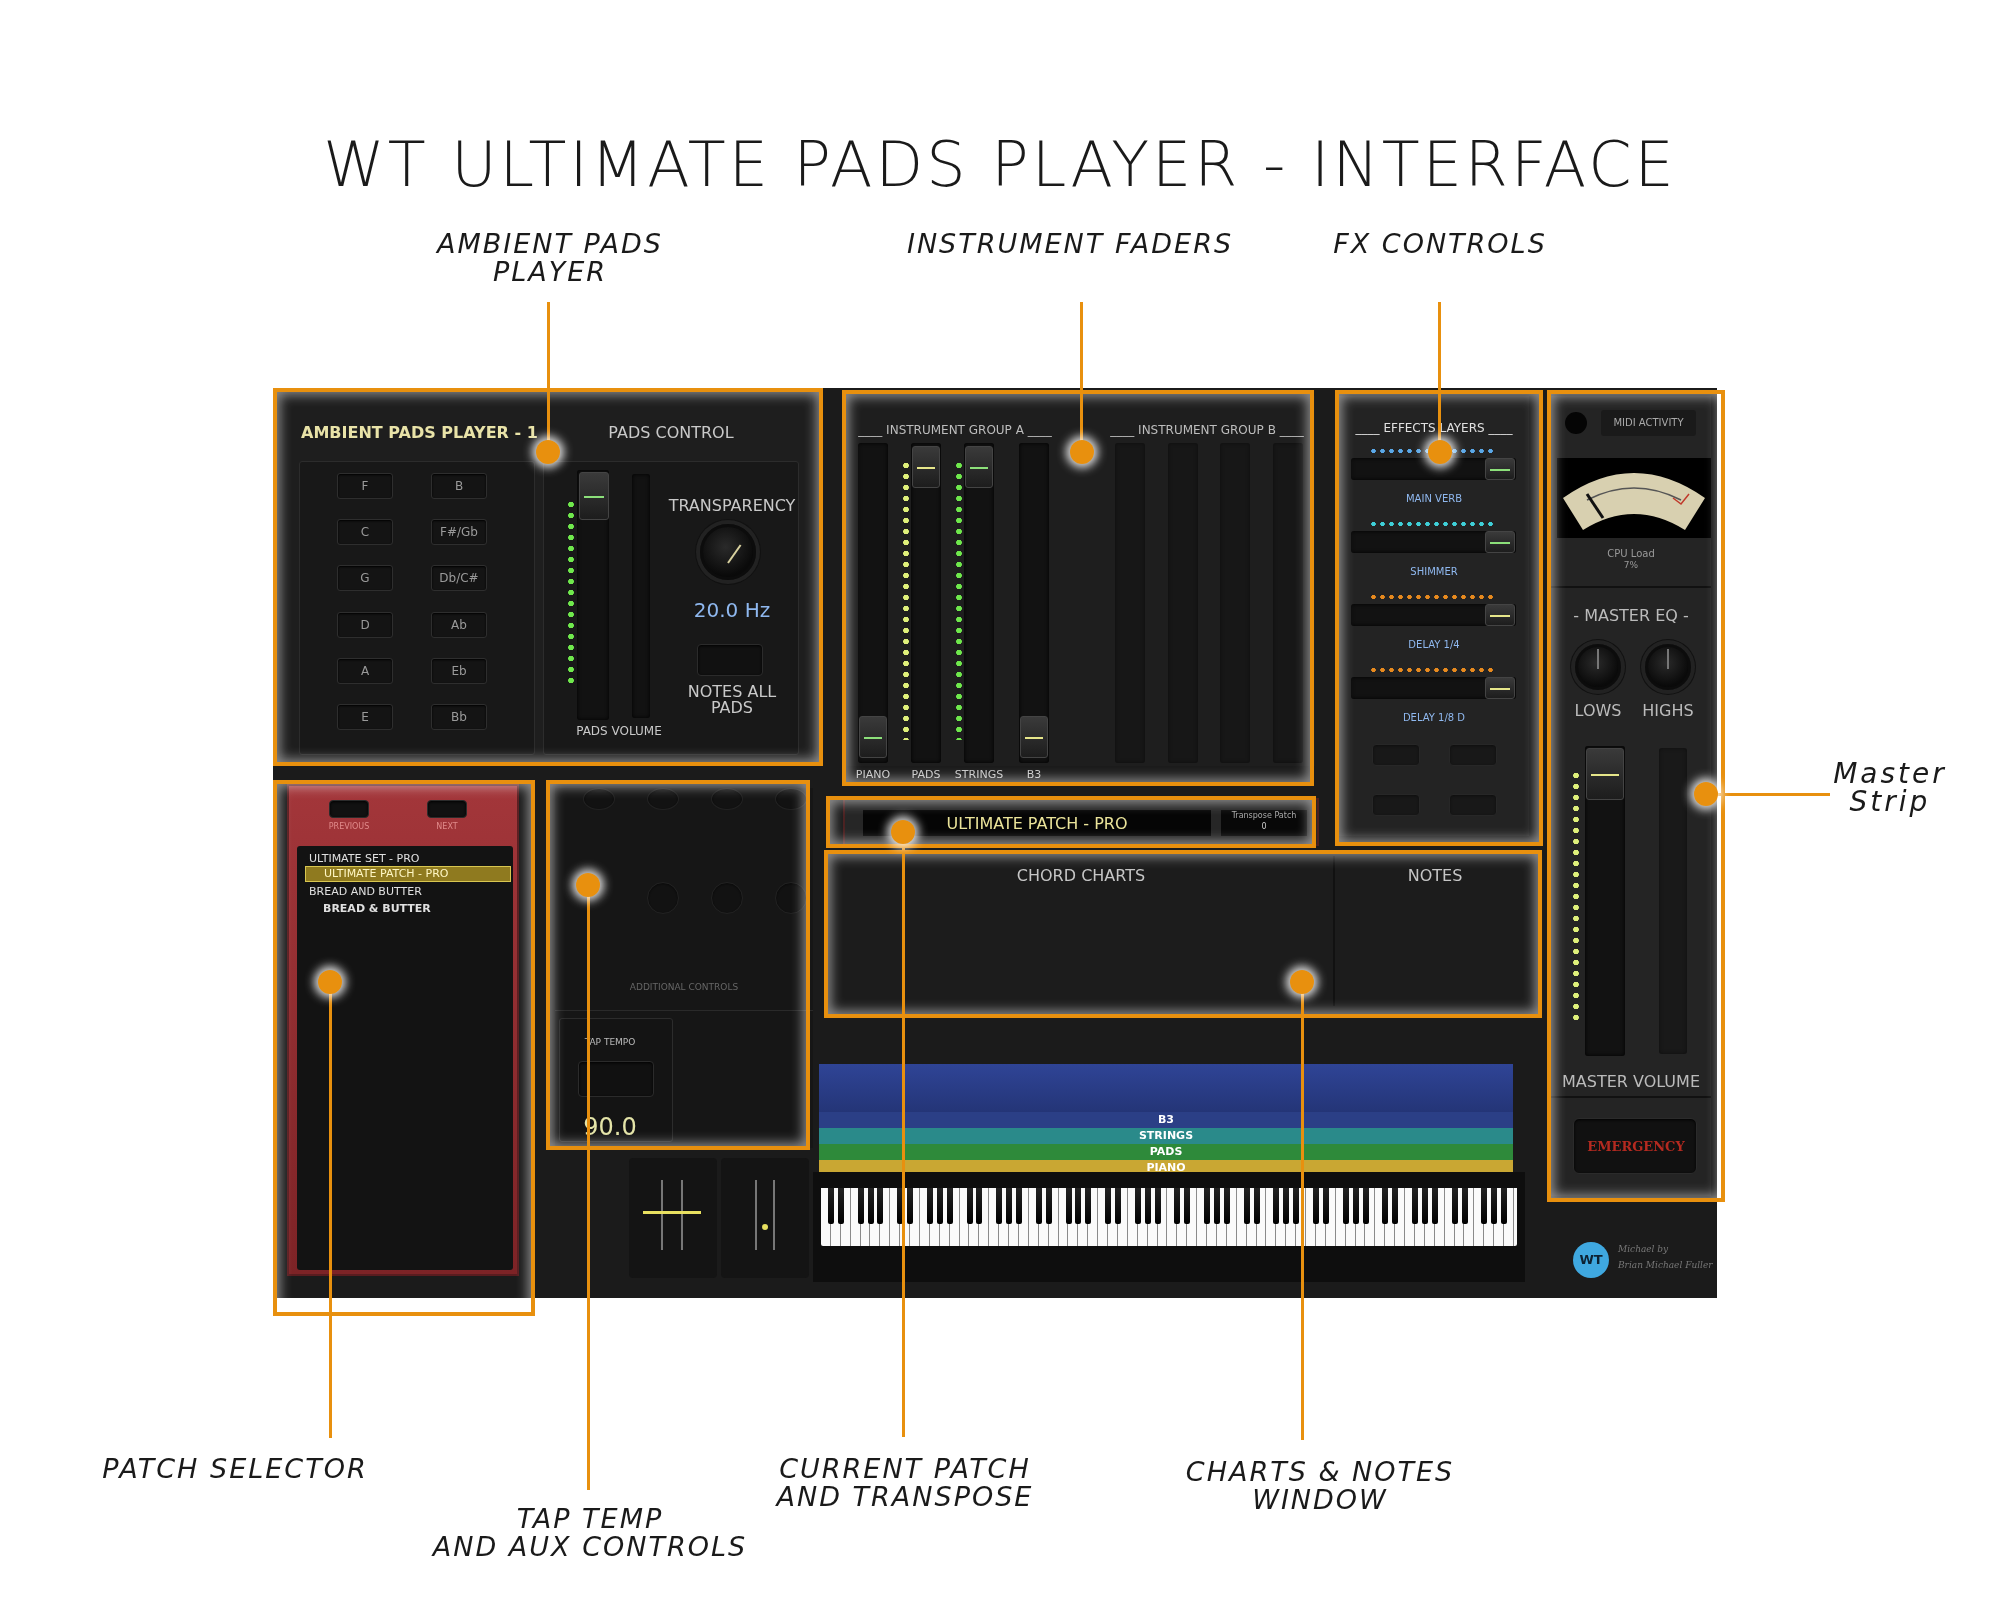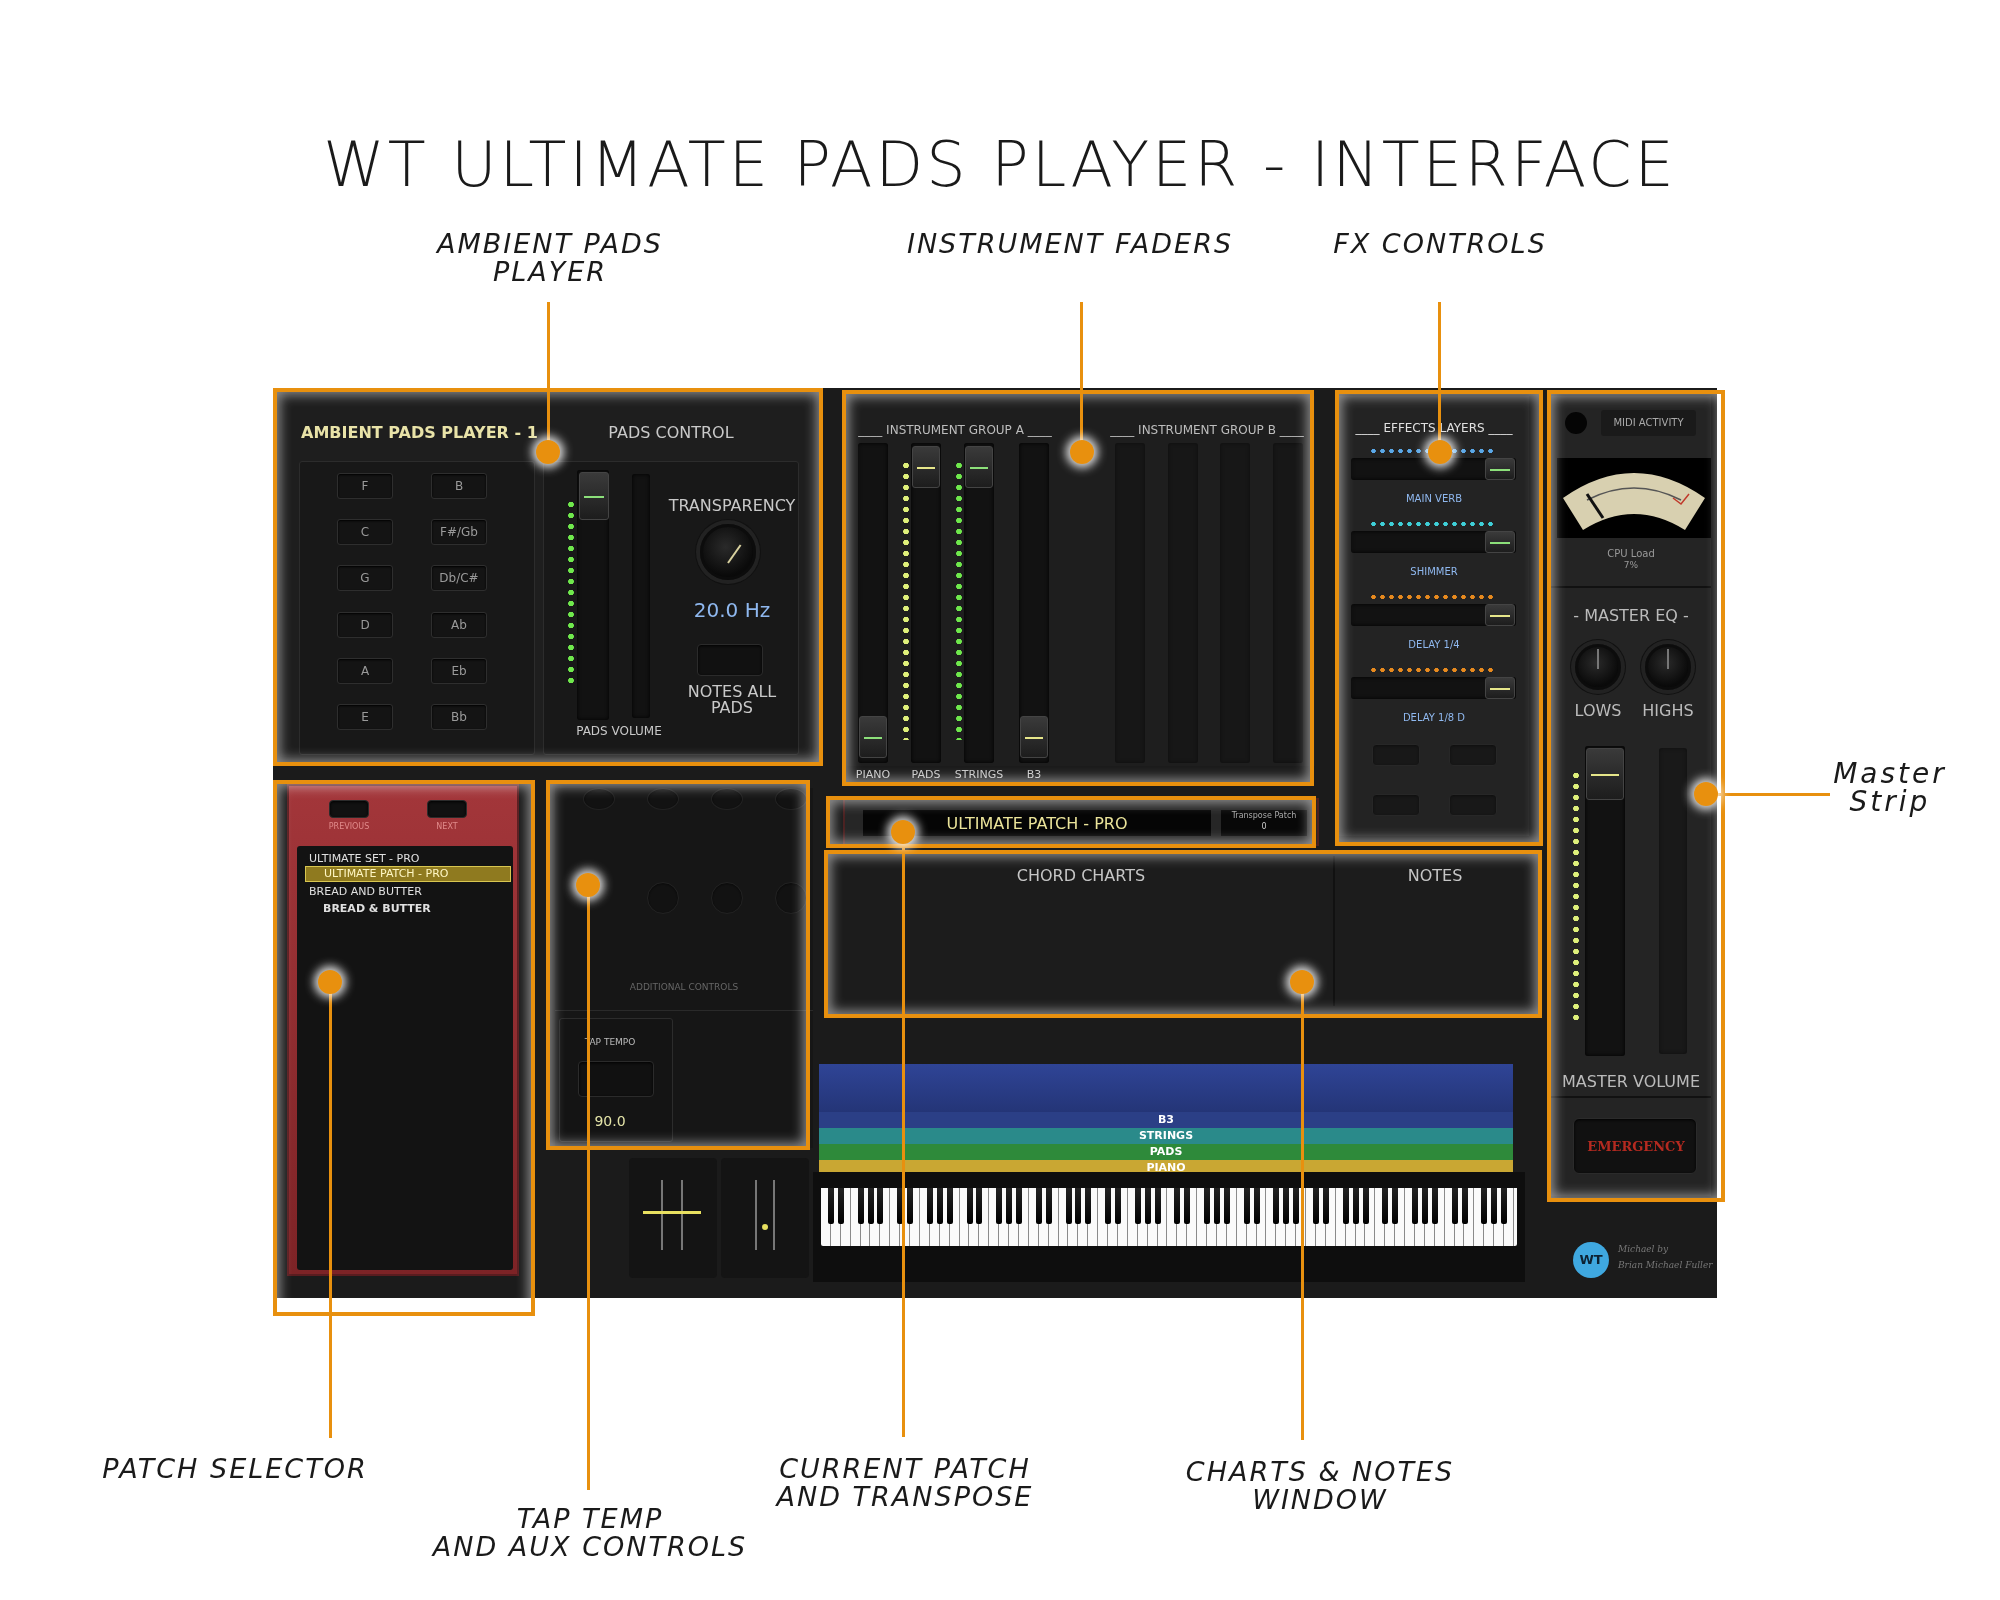--- a/index.html
+++ b/index.html
@@ -224,21 +224,21 @@
       <div class="small-btn" style="left:210px;top:0;width:32px;height:22px;border-radius:50%;opacity:.6;"></div>
       <div class="small-btn" style="left:82px;top:94px;width:32px;height:32px;border-radius:50%;opacity:.6;"></div>
       <div class="small-btn" style="left:146px;top:94px;width:32px;height:32px;border-radius:50%;opacity:.6;"></div>
       <div class="small-btn" style="left:210px;top:94px;width:32px;height:32px;border-radius:50%;opacity:.6;"></div>
     </div>
     <div class="lbl sm" style="left:0;top:194px;width:258px;font-size:9px;color:#666;">ADDITIONAL CONTROLS</div>
     <div style="position:absolute;left:0;top:222px;width:258px;height:1px;background:#2a2a2a;"></div>
     <div class="subpanel" style="left:4px;top:230px;width:114px;height:124px;background:#141414;">
       <div class="lbl sm" style="left:0;top:18px;width:100px;font-size:9px;color:#bbb;">TAP TEMPO</div>
       <div class="small-btn" style="left:18px;top:42px;width:76px;height:36px;"></div>
-      <div class="lbl" style="left:20px;top:94px;width:60px;font-size:14px;color:#e4e4a8;">90.0</div>
+      <div class="lbl" style="left:20px;top:94px;width:60px;font-size:24px;color:#e4e4a8;">90.0</div>
     </div>
   </div>
 
   <div style="position:absolute;left:570px;top:410px;width:476px;height:48px;background:#262626;border:2px solid #4a2020;">
     <div style="position:absolute;left:18px;top:10px;width:348px;height:26px;background:#050505;">
       <div class="lbl" style="left:0;top:4px;width:348px;font-size:16px;color:#ebe49a;">ULTIMATE PATCH - PRO</div>
     </div>
     <div style="position:absolute;left:376px;top:10px;width:86px;height:26px;background:#080808;">
       <div class="lbl" style="left:0;top:1px;width:86px;font-size:8px;color:#aaa;">Transpose Patch</div>
       <div class="lbl" style="left:0;top:12px;width:86px;font-size:8px;color:#ccc;">0</div>

